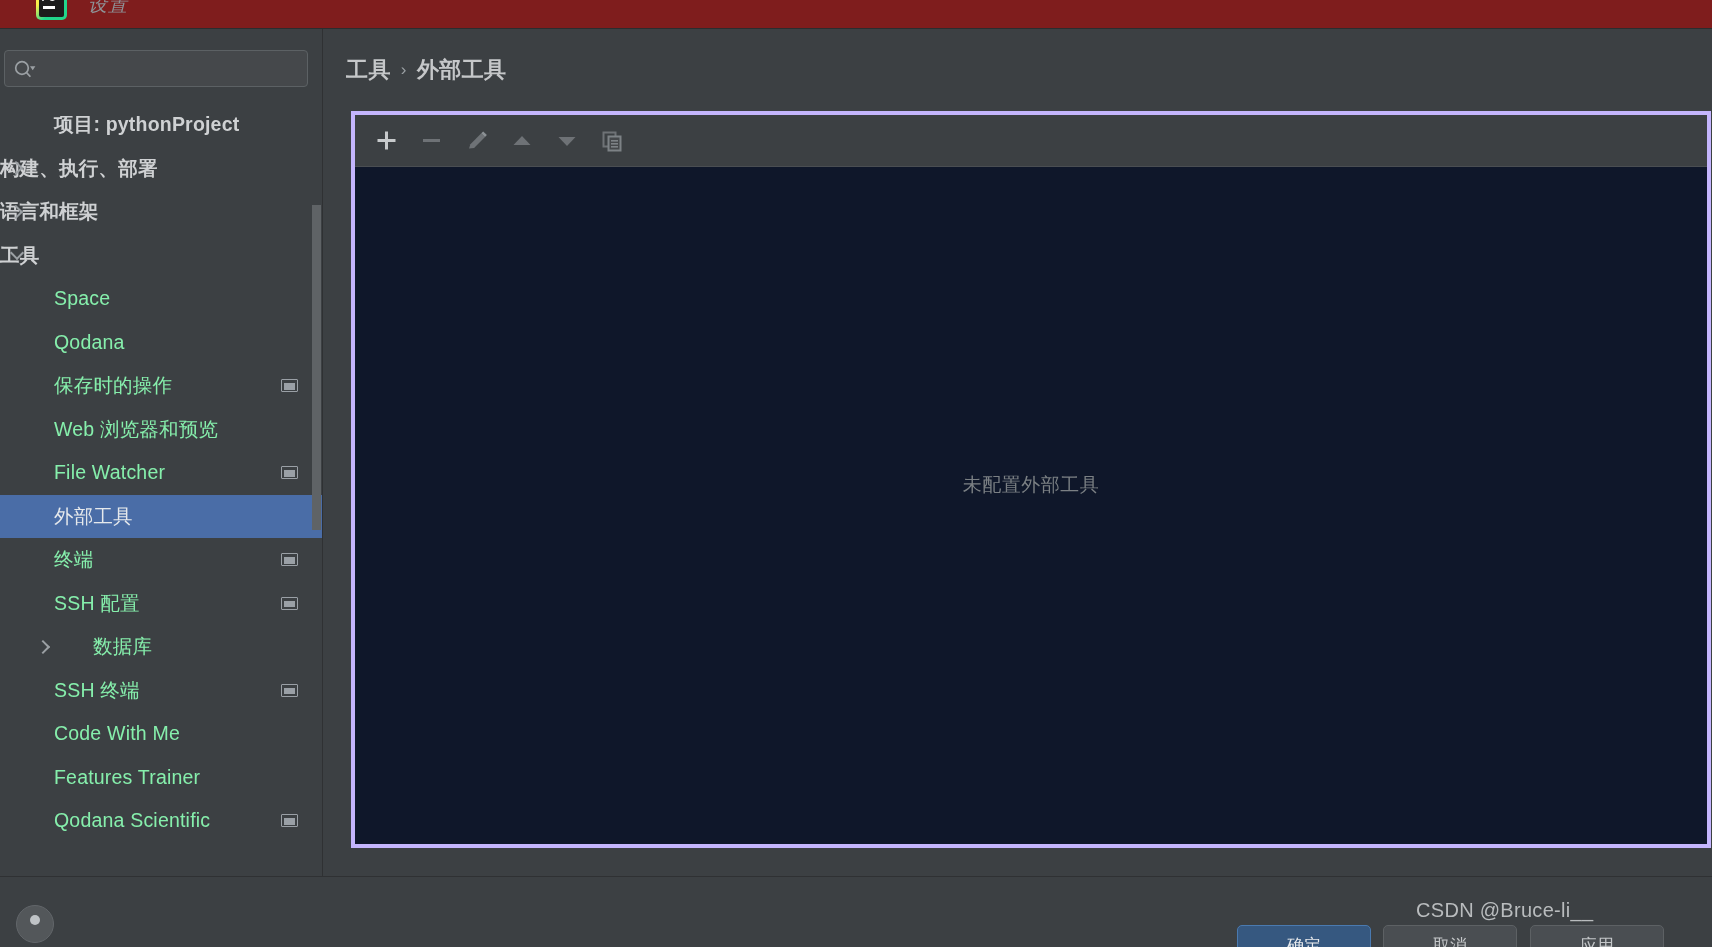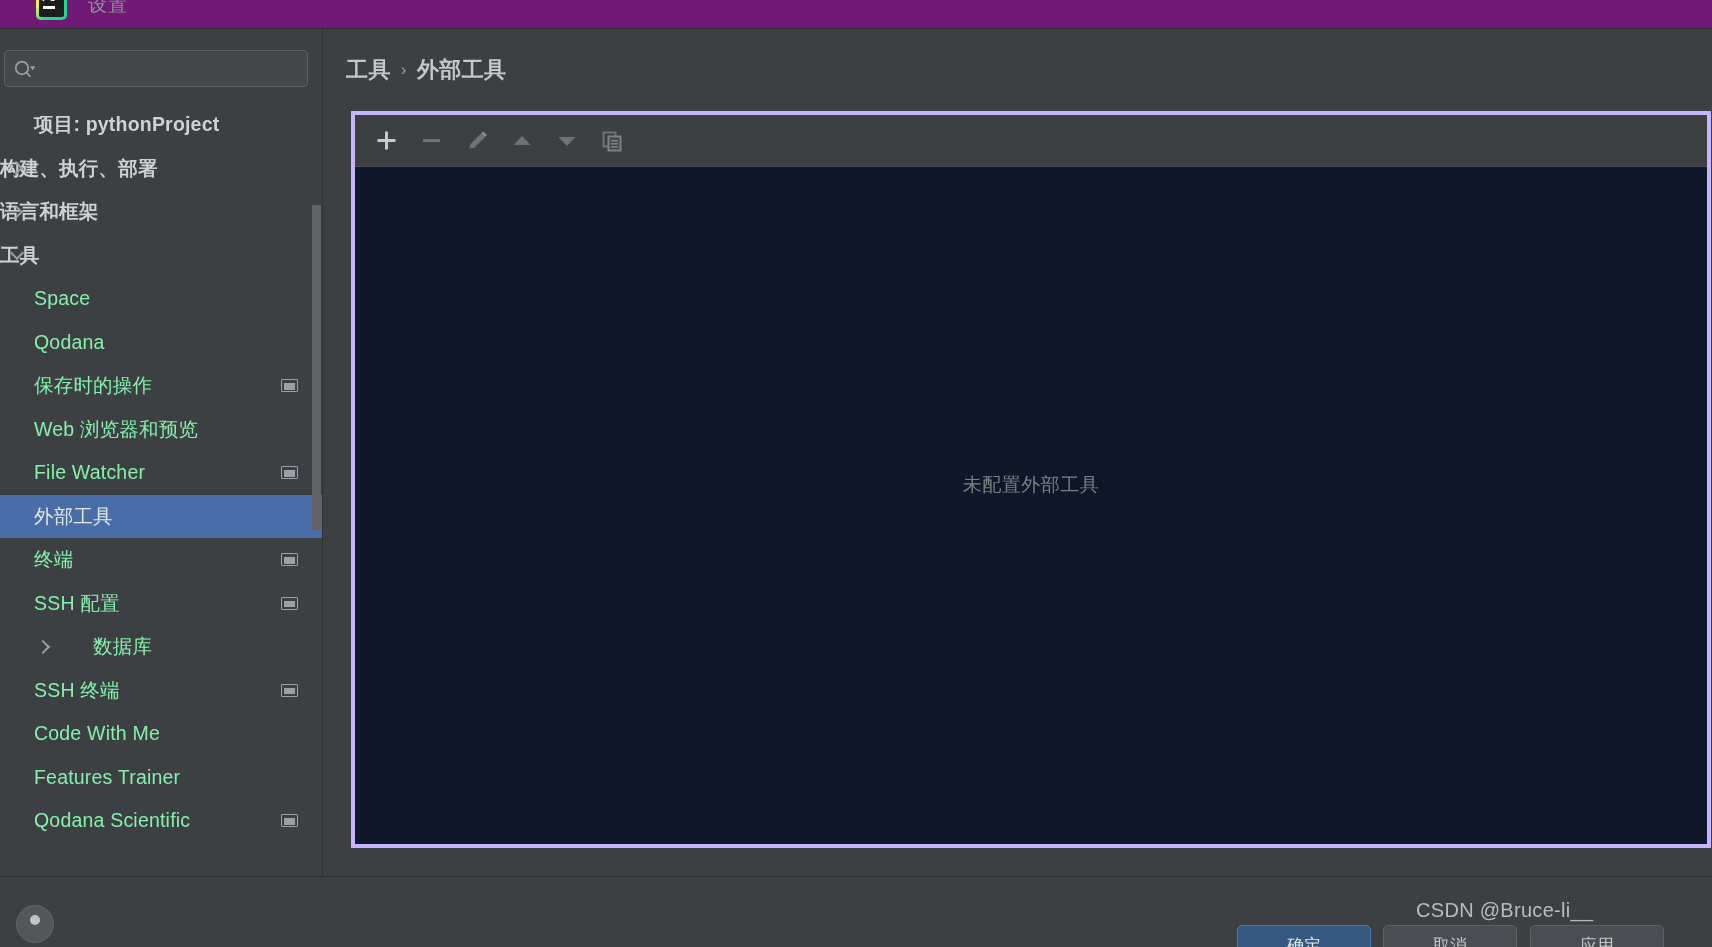--- a/index.html
+++ b/index.html
@@ -23,25 +23,26 @@
     background: #3c4043;
     overflow: hidden;
   }
 
   
   .titlebar {
     position: absolute;
     left: 0; top: 0;
     width: 1712px;
     height: 29px;
-    background: #701a75;
+    background: #7f1d1d;
     border-bottom: 1px solid #2b2d2f;
     display: flex;
     align-items: flex-end;
     box-sizing: border-box;
+    font-style: italic;
   }
   .app-logo {
     position: absolute;
     left: 36px;
     top: -11px;
     width: 31px;
     height: 31px;
     border-radius: 5px;
     background:
       linear-gradient(135deg, #fcf84a 0%, #f9ed4b 28%, #22d88f 62%, #21d789 100%);
@@ -185,21 +186,21 @@
     right: 2px;
     bottom: 1.5px;
     background: #9aa0a6;
   }
 
   
   .lvl0 .twisty { left: 6px; }
   .lvl0 .tlabel { }
   .lvl1 .twisty { left: 33px; }
   .lvl1 .tlabel { padding-left: 93px; }
-  .noarrow .tlabel { padding-left: 34px; }
+  .noarrow .tlabel { padding-left: 54px; }
 
   .chev {
     display: block;
     width: 8px;
     height: 8px;
     border-right: 2px solid #9ba0a4;
     border-bottom: 2px solid #9ba0a4;
   }
   .chev.right { transform: rotate(-45deg); margin-left: -2px; }
   .chev.down  { transform: rotate(45deg); margin-top: -4px; }

